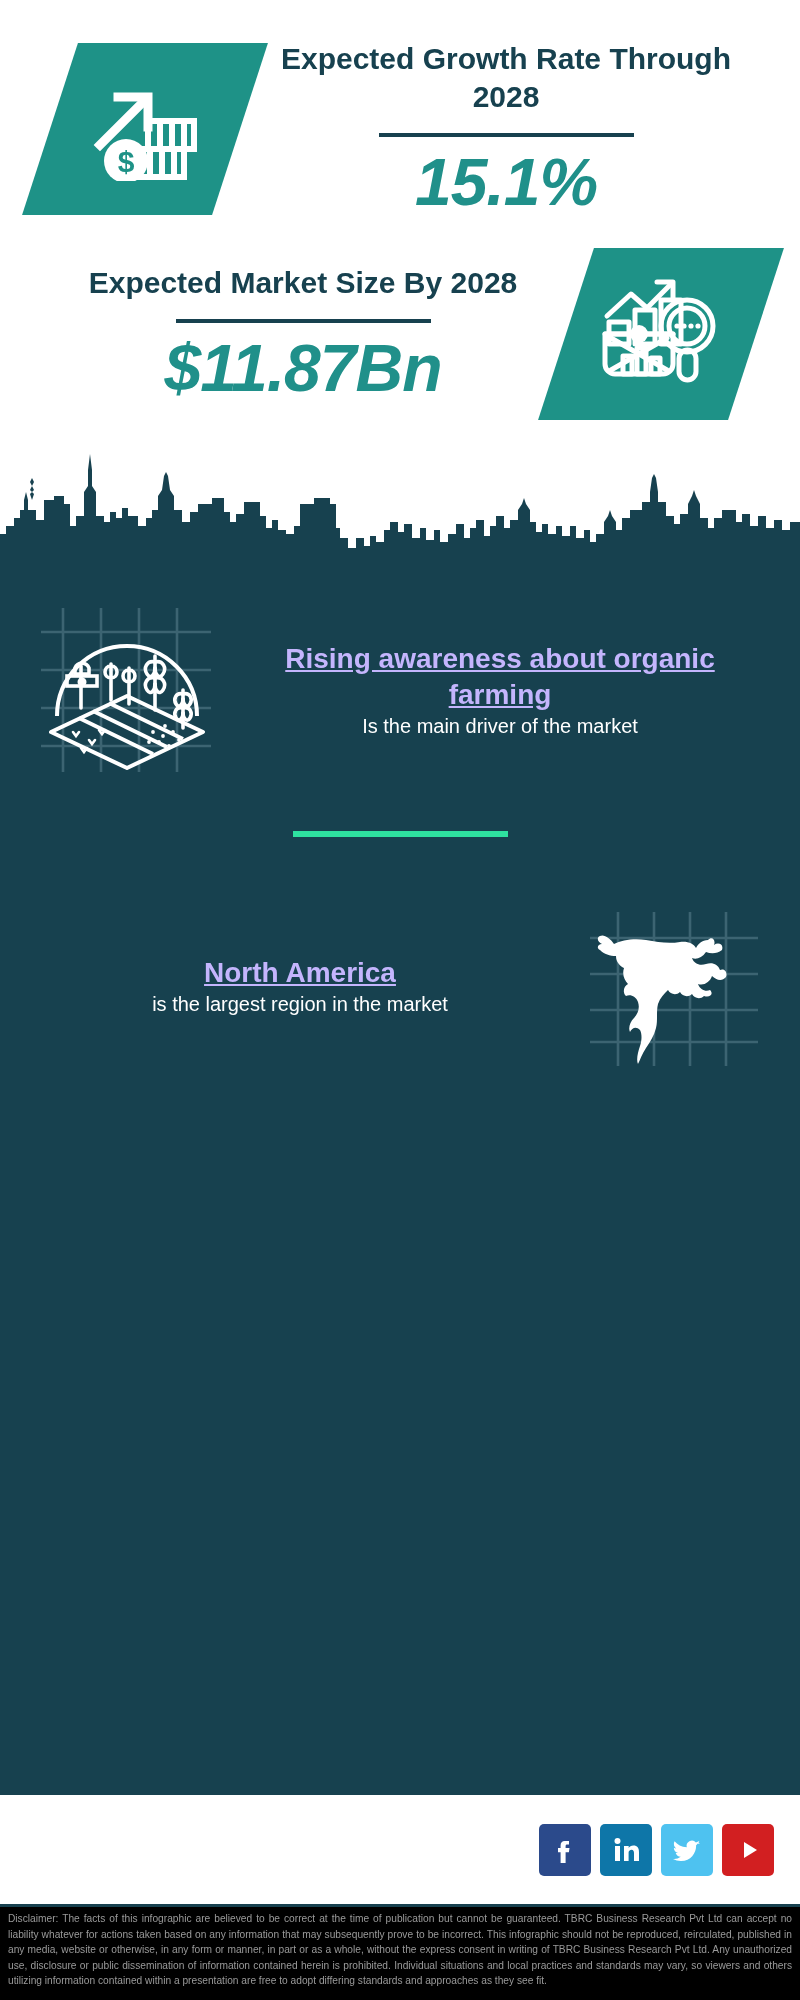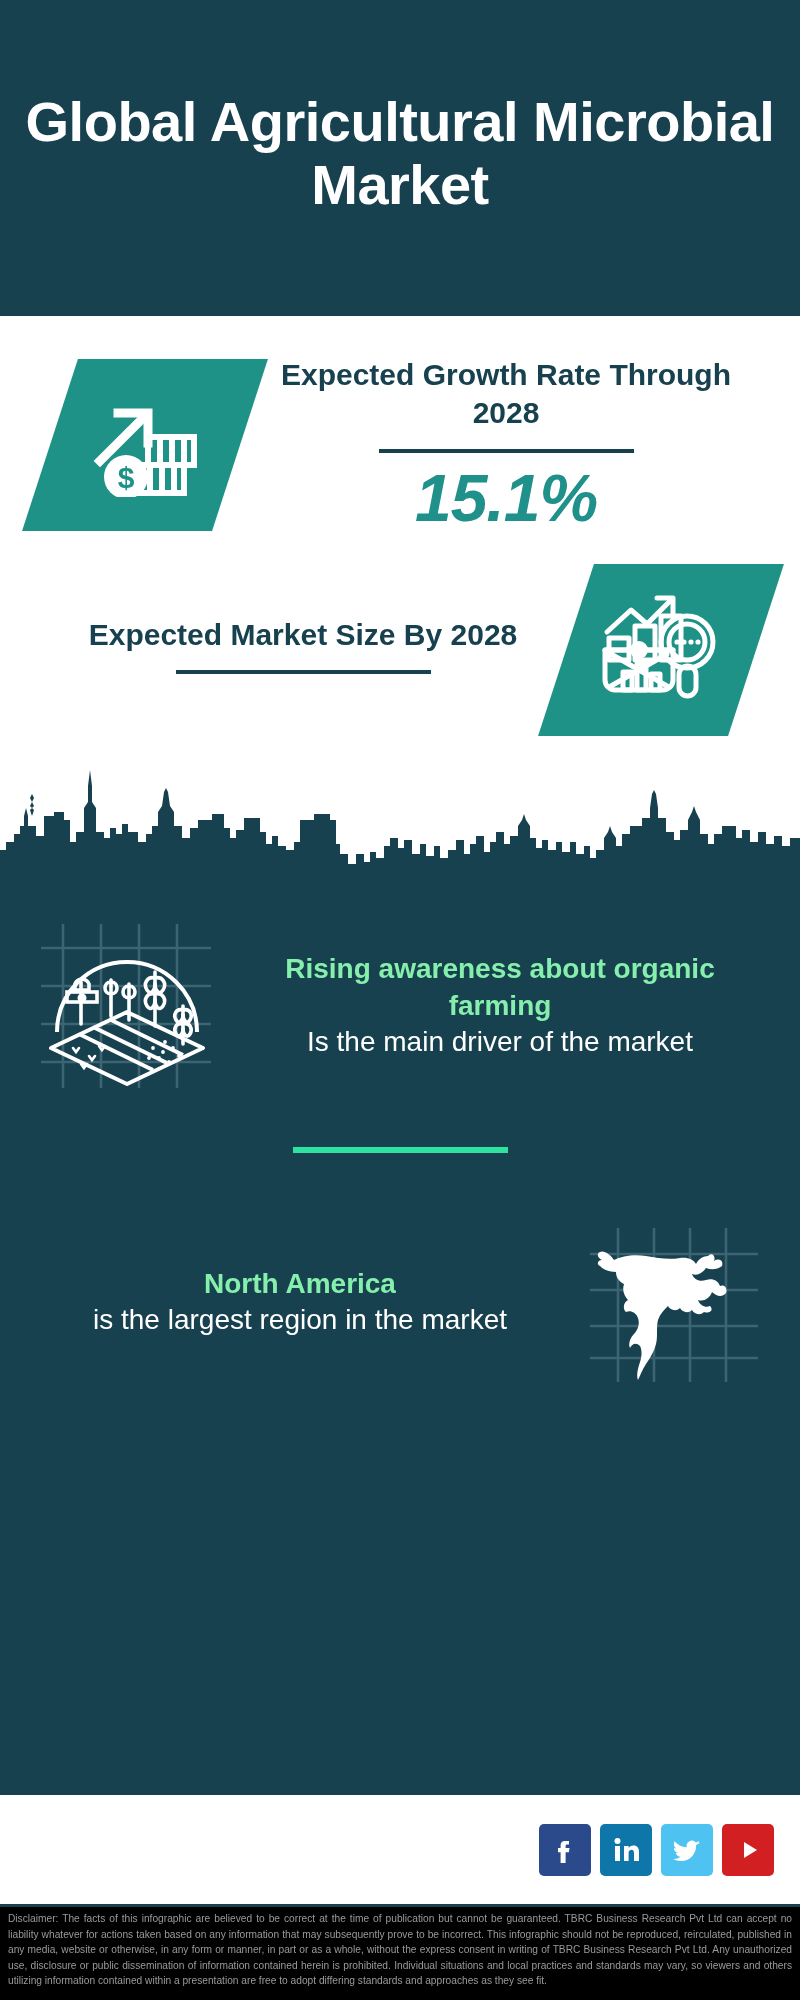--- a/index.html
+++ b/index.html
@@ -79,28 +79,29 @@
   .fact-row { display:flex; align-items:center; padding:18px 26px 10px 26px; }
   .fact-row.rev { padding-top:24px; }
   .fact-icon {
     flex:0 0 200px;
     height:190px;
     display:flex; align-items:center; justify-content:center;
     position:relative;
   }
   .fact-text { flex:1; text-align:center; padding:0 12px; }
   .fact-hl {
-    color:#86efac;
+    color:#c4b5fd;
     font-size:28px;
     font-weight:bold;
     line-height:1.3;
+    text-decoration:underline;
   }
   .fact-sub {
     color:#ffffff;
-    font-size:28px;
+    font-size:20px;
     font-weight:normal;
     line-height:1.3;
   }
   .green-divider {
     width:215px; height:6px;
     background:#2EE2A0;
     margin:36px auto 30px auto;
   }
 
   
@@ -130,23 +131,20 @@
     text-align:justify;
     height:96px;
     overflow:hidden;
   }
 </style>
 </head>
 <body>
 
 <div class="page">
 
-  <div class="header">
-    <div class="header-title">Global Agricultural Microbial Market</div>
-  </div>
 
   <div class="stats">
 
     <div class="stat-row row1">
       <div class="badge">
         <span class="glyph">
           <svg width="118" height="108" viewBox="0 0 118 108">
             <g fill="none" stroke="#ffffff" stroke-width="9" stroke-linecap="square">
               <path d="M14 72 L58 28"></path>
               <path d="M32 24 L62 24 L62 54" stroke-linejoin="miter"></path>
@@ -170,20 +168,21 @@
         <div class="stat-label">Expected Growth Rate Through 2028</div>
         <div class="stat-rule"></div>
         <div class="stat-value">15.1%</div>
       </div>
     </div>
 
     <div class="stat-row row2">
       <div class="stat-text">
         <div class="stat-label">Expected Market Size By 2028</div>
         <div class="stat-rule"></div>
+        <div class="stat-value">$11.87Bn</div>
       </div>
       <div class="badge">
         <span class="glyph">
           <svg width="120" height="112" viewBox="0 0 120 112">
             <g fill="none" stroke="#ffffff" stroke-width="5" stroke-linejoin="round" stroke-linecap="round">
               <path d="M6 40 L30 18 L46 32 L70 8"></path>
               <path d="M56 6 L72 6 L72 22"></path>
               <rect x="8" y="46" width="20" height="22"></rect>
               <rect x="34" y="34" width="20" height="34"></rect>
               <rect x="60" y="24" width="20" height="44"></rect>

